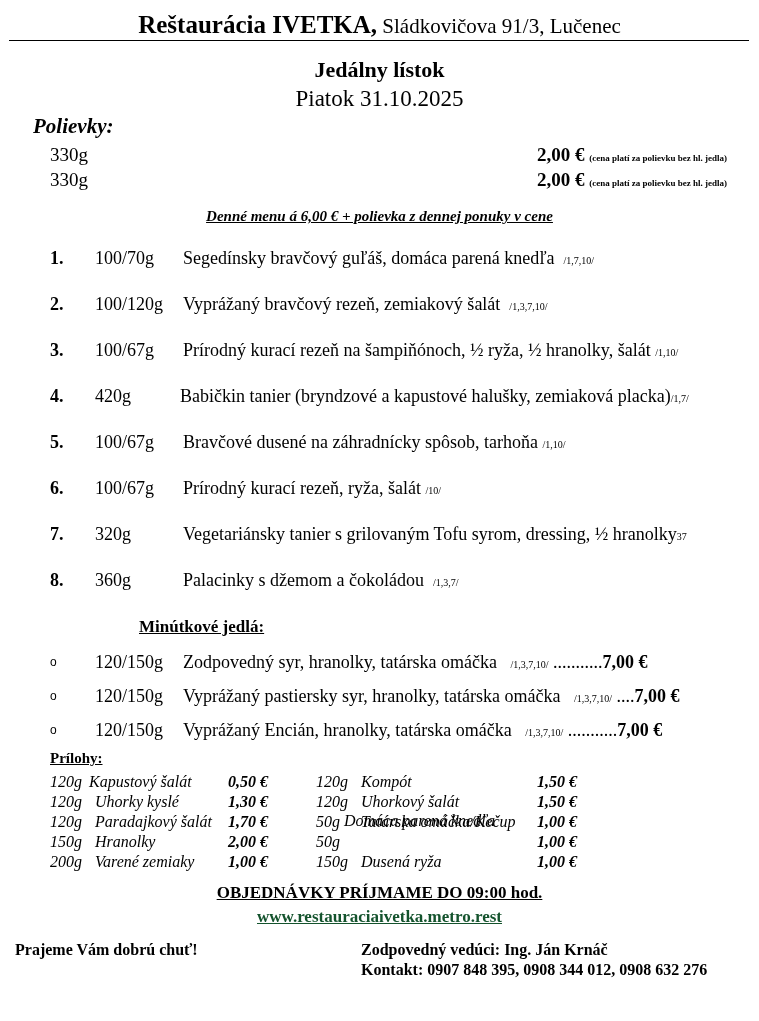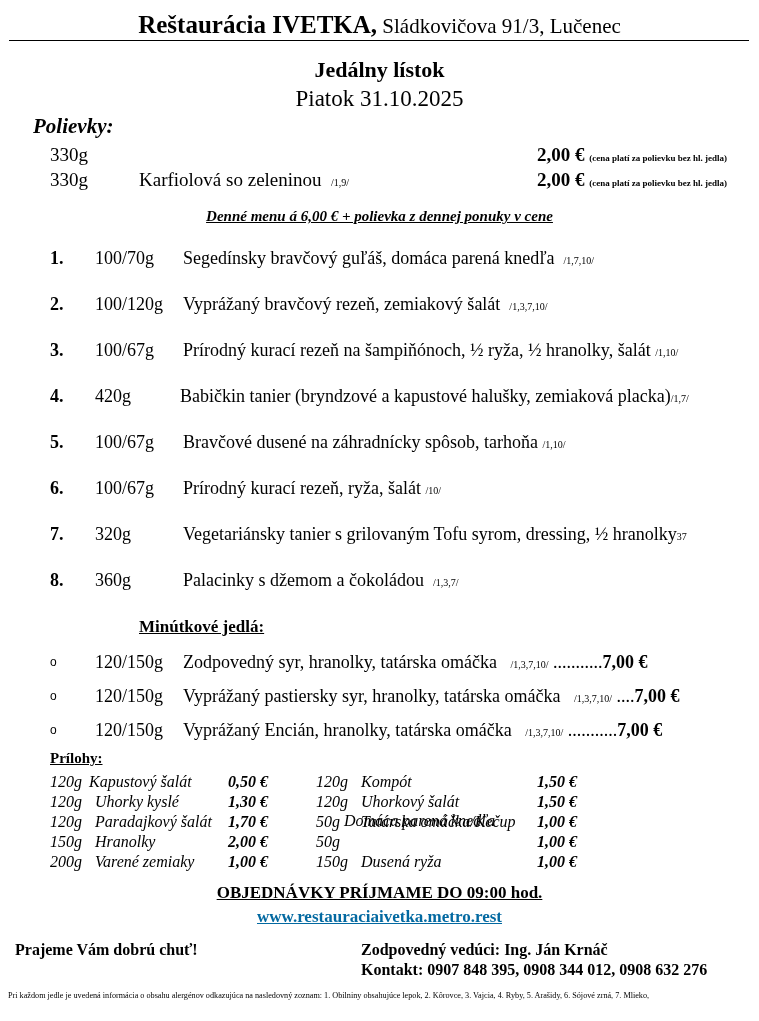--- a/index.html
+++ b/index.html
@@ -35,21 +35,21 @@
     #minute-heading { left: 139px; top: 616px; font-size: 17px; font-weight: bold; text-decoration: underline; line-height: 22px; }
     .minute { font-size: 18px; line-height: 24px; }
     .bullet { left: 50px; font-family: "Liberation Sans", sans-serif; font-size: 12px; top: -4px; }
     .minute .price { font-weight: bold; text-align: right; }
 
     #sides-heading { left: 50px; top: 750px; font-size: 15px; font-weight: bold; text-decoration: underline; font-family: "Liberation Serif", serif; }
     .side { font-size: 16px; font-style: italic; line-height: 20px; }
     .side .p { font-weight: bold; }
 
     #order-note { top: 882px; font-size: 17px; font-weight: bold; text-decoration: underline; line-height: 22px; }
-    #website { top: 906px; font-size: 17px; font-weight: bold; text-decoration: underline; color: #0369a1; line-height: 22px; }
+    #website { top: 906px; font-size: 17px; font-weight: bold; text-decoration: underline; color: #14532d; line-height: 22px; }
 
     .footer { font-size: 16px; font-weight: bold; line-height: 20px; }
     #fineprint { left: 8px; top: 990px; width: 745px; font-size: 8.2px; line-height: 12px; white-space: normal; }
     #fineprint .l2 { display: block; padding-left: 16px; white-space: nowrap; }
   </style>
 </head>
 <body>
 
 <div id="header-title" class="abs center">
   <span class="name">Reštaurácia IVETKA,</span><span class="addr"> Sládkovičova 91/3, Lučenec</span>
@@ -60,21 +60,20 @@
 <div id="menu-date" class="abs center">Piatok 31.10.2025</div>
 
 <div id="soups-heading" class="abs">Polievky:</div>
 
 <div class="soup-row">
   <span class="abs soup-weight" style="top:143px">330g</span>
   <span class="abs soup-price" style="top:143px"><span>2,00 €</span> <span class="note">(cena platí za polievku bez hl. jedla)</span></span>
 </div>
 <div class="soup-row">
   <span class="abs soup-weight" style="top:168px">330g</span>
-  <span class="abs soup-name" style="top:168px"><span>Karfiolová so zeleninou</span>&nbsp;&nbsp;<span class="allergen">/1,9/</span></span>
   <span class="abs soup-price" style="top:168px"><span>2,00 €</span> <span class="note">(cena platí za polievku bez hl. jedla)</span></span>
 </div>
 
 <div id="daily-heading" class="abs center">Denné menu á 6,00 € + polievka z dennej ponuky v cene</div>
 
 <div class="meal">
   <span class="abs meal-no" style="top:246px">1.</span>
   <span class="abs meal-w" style="top:246px">100/70g</span>
   <span class="abs" style="left:183px;top:246px"><span>Segedínsky bravčový guľáš, domáca parená knedľa</span>&nbsp;&nbsp;<span class="allergen">/1,7,10/</span></span>
 </div>
@@ -187,14 +186,13 @@
 </div>
 
 <div id="order-note" class="abs center">OBJEDNÁVKY PRÍJMAME DO 09:00 hod.</div>
 <div id="website" class="abs center">www.restauraciaivetka.metro.rest</div>
 
 <div class="abs footer" style="left:15px;top:940px">Prajeme Vám dobrú chuť!</div>
 <div class="abs footer" style="left:361px;top:940px">Zodpovedný vedúci: Ing. Ján Krnáč</div>
 <div class="abs footer" style="left:361px;top:960px">Kontakt: 0907 848 395, 0908 344 012, 0908 632 276</div>
 
 <div id="fineprint" class="abs">
-  <span>Pri každom jedle je uvedená informácia o obsahu alergénov odkazujúca na nasledovný zoznam: 1. Obilniny obsahujúce lepok, 2. Kôrovce, 3. Vajcia, 4. Ryby, 5. Arašidy, 6. Sójové zrná, 7. Mlieko,</span>
 </div>
 
 </body></html>

